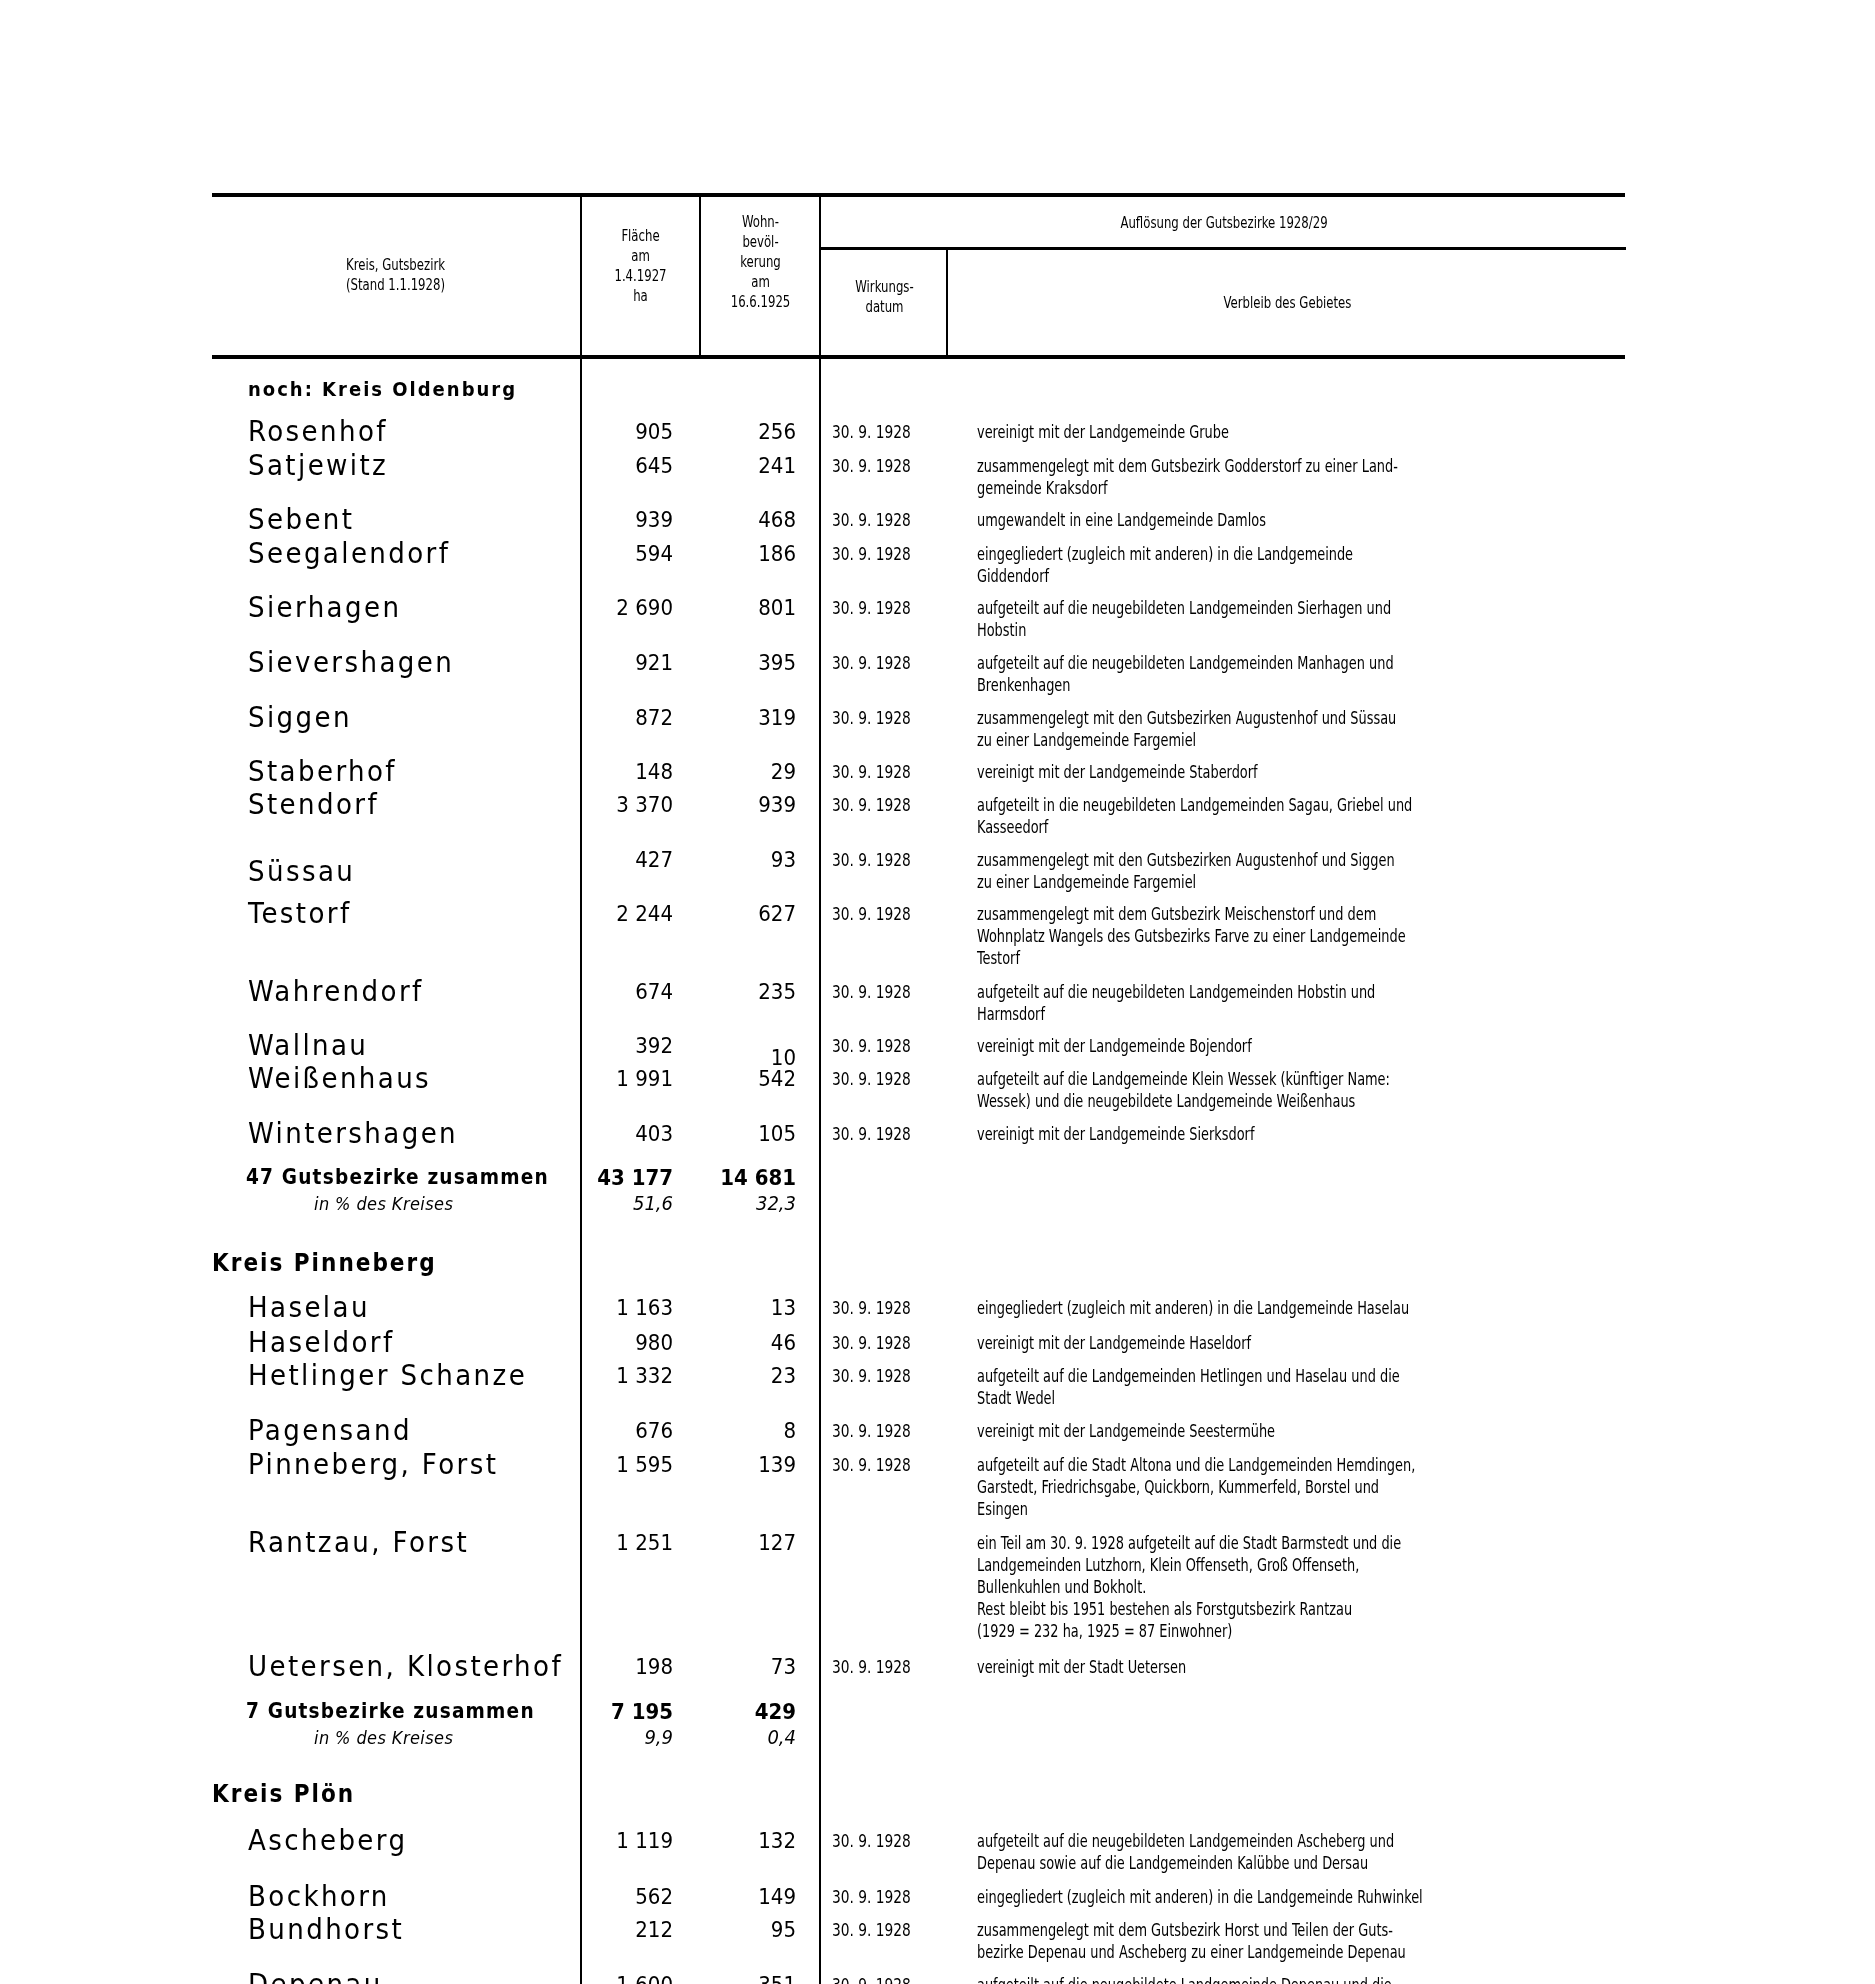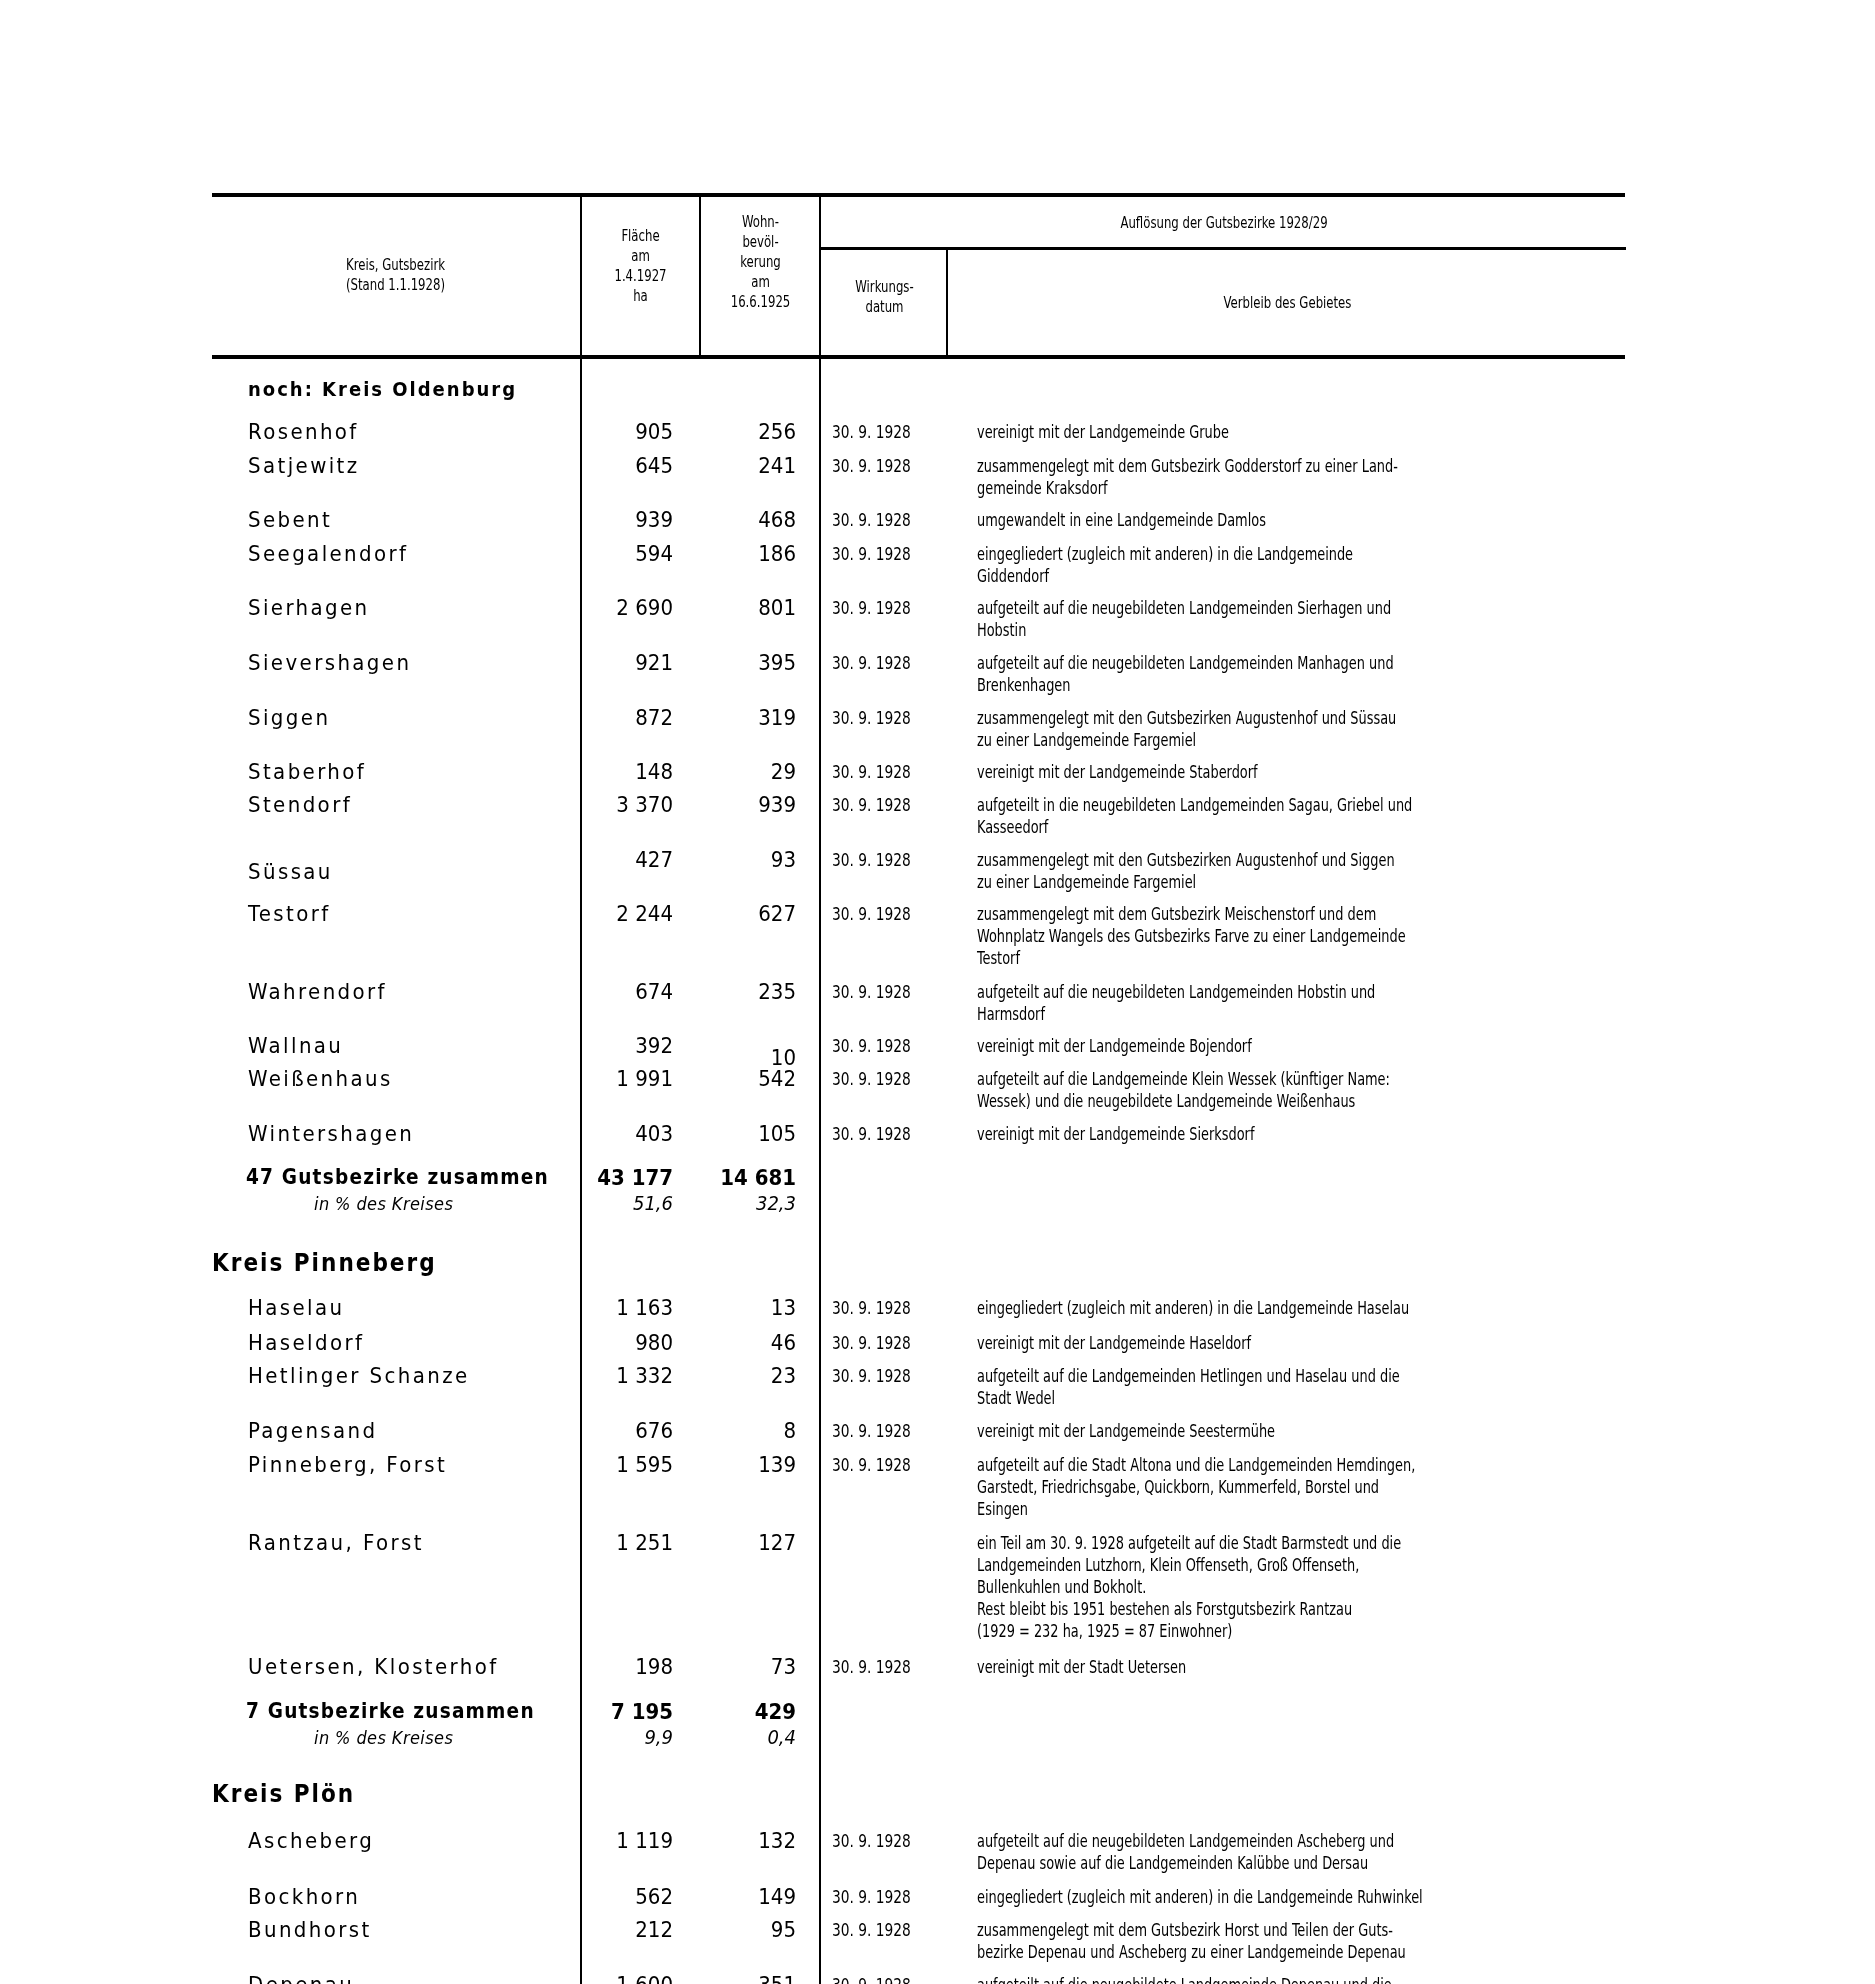--- a/index.html
+++ b/index.html
@@ -4,21 +4,21 @@
 <style>
   html, body { margin: 0; padding: 0; background: #ffffff; }
   body { width: 1876px; height: 2437px; position: relative; overflow: hidden;
          font-family: "DejaVu Sans Condensed", "DejaVu Sans", "Liberation Sans", sans-serif; color: #000; }
   .page { position: absolute; left: 0; top: 0; width: 1876px; height: 2437px; }
   .hline { position: absolute; background: #000; }
   .vline { position: absolute; background: #000; width: 2px; }
   .hdr { position: absolute; text-align: center; font-size: 16.7px; line-height: 20px;
          transform: scaleX(0.78); transform-origin: center top; }
   .row { position: absolute; left: 0; width: 1876px; }
-  .name { position: absolute; left: 248px; font-size: 22px; line-height: 25.4px; letter-spacing: 2.4px; white-space: nowrap; }
+  .name { position: absolute; left: 248px; font-size: 29px; line-height: 25.4px; letter-spacing: 2.4px; white-space: nowrap; }
   .name.k { left: 212px; font-weight: bold; letter-spacing: 2px; font-size: 24px; }
   .name.noch { left: 248px; font-weight: bold; font-size: 20px; letter-spacing: 2px; }
   .num { position: absolute; font-size: 22px; line-height: 25.4px; text-align: right; white-space: nowrap; }
   .flaeche { right: calc(1876px - 673px); }
   .bev { right: calc(1876px - 796px); }
   .date { position: absolute; left: 832px; font-size: 18px; line-height: 25.4px; white-space: nowrap;
           transform: scaleX(0.85); transform-origin: left top; }
   .desc { position: absolute; left: 977px; width: 715px; font-size: 17.5px; line-height: 22px;
           transform: scaleX(0.82); transform-origin: left top; padding-top: 2.4px; }
   .desc div { white-space: nowrap; }

